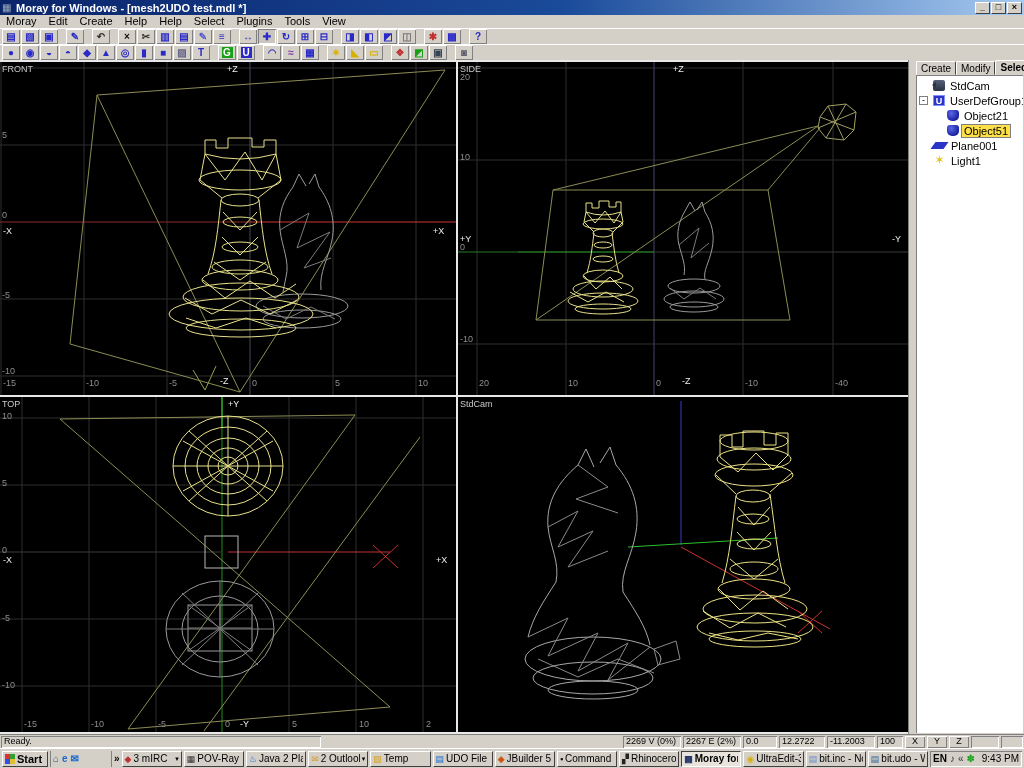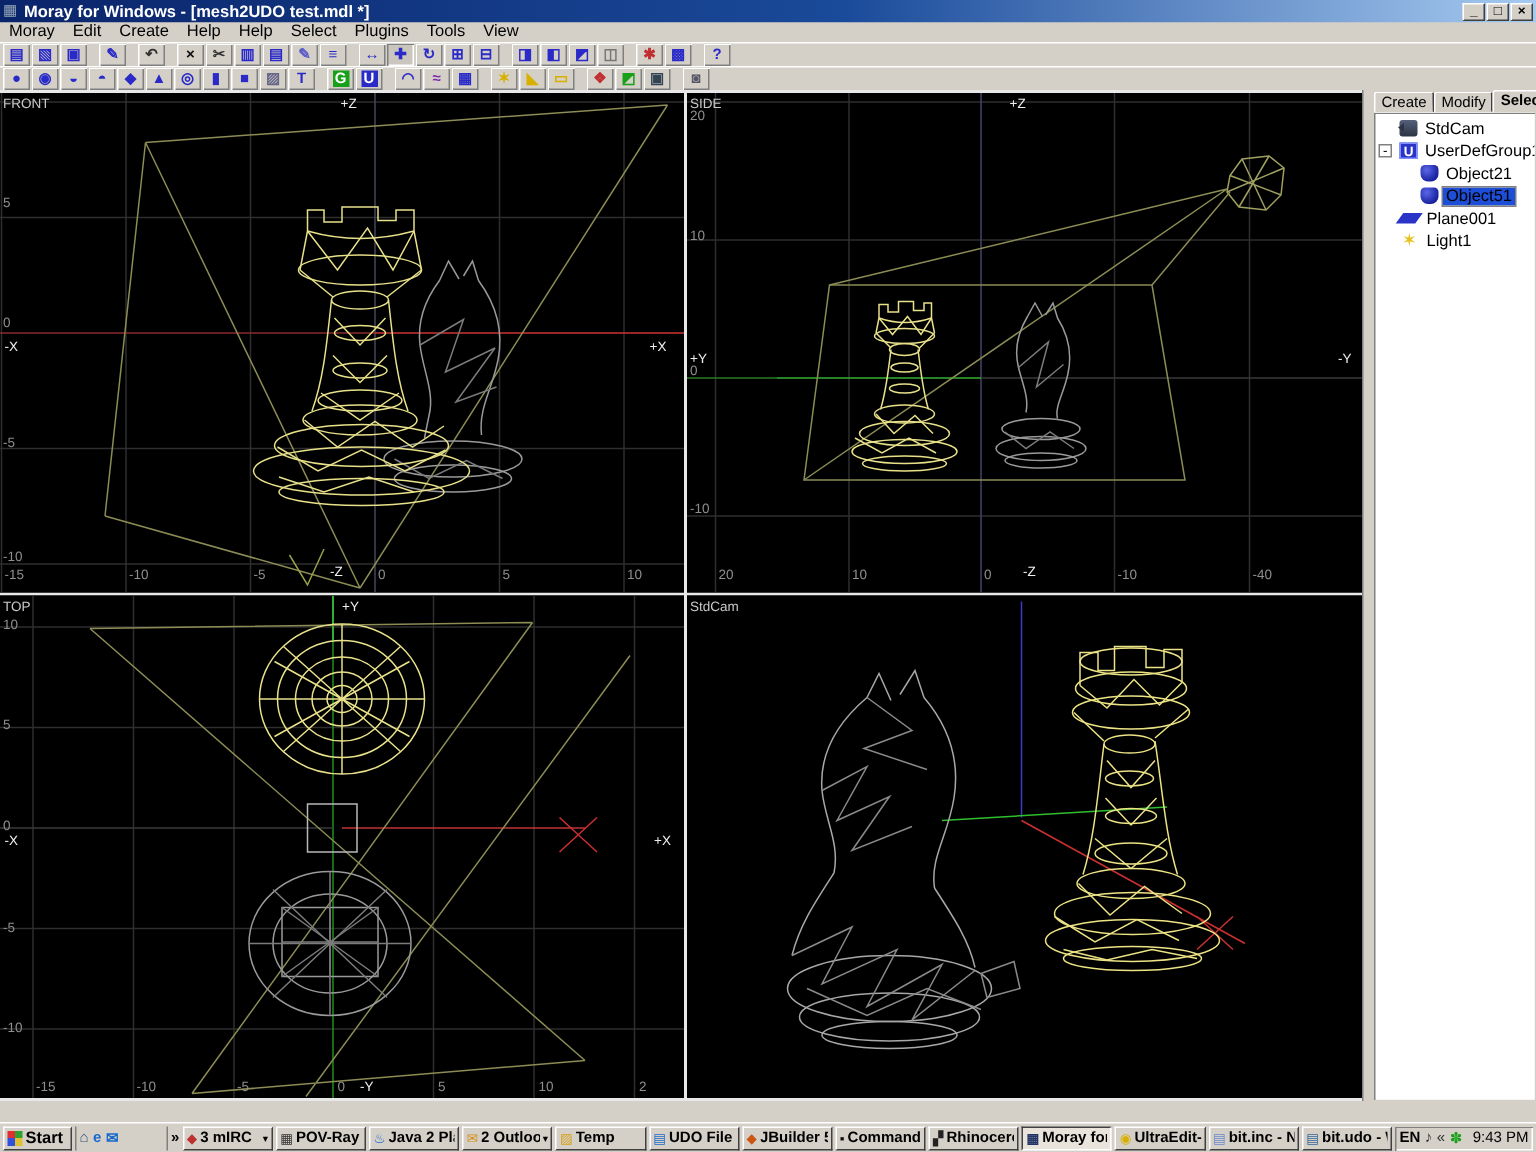--- a/index.html
+++ b/index.html
@@ -64,21 +64,21 @@
   .ticon { width:13px; height:11px; margin-right:3px; flex:none; text-align:center;
     font-size:9px; line-height:11px; position:relative; }
   .ticon[data-icon="camera-icon"] { background:linear-gradient(#55607a,#2c3444); border-radius:2px; width:12px; }
   .ticon[data-icon="camera-icon"]::after { content:""; position:absolute; left:-4px; top:2px;
     border:3px solid transparent; border-right:4px solid #2c3444; }
   .ticon[data-icon="group-icon"] { background:#2a35c8; color:#fff; font-weight:bold; border:1px solid #8090ff; width:12px; }
   .ticon[data-icon="udo-icon"] { background:radial-gradient(circle at 35% 30%,#5a68e8,#1a22a0 70%); border-radius:3px 3px 5px 5px; width:12px; }
   .ticon[data-icon="plane-icon"] { background:#2a35c8; transform:skewX(-35deg) scaleY(0.65); width:13px; }
   .ticon[data-icon="light-icon"] { color:#e8c018; font-size:12px; line-height:10px; }
   .tlabel { white-space:nowrap; padding:0 2px; }
-  .trow[data-selected="true"] .tlabel { background:#1d4ed8; outline:1px solid #808080; }
+  .trow[data-selected="true"] .tlabel { background:#fde047; outline:1px solid #808080; }
 
   
   .statusbar { position:absolute; left:0; top:734px; width:1024px; height:14px; background:#d4d0c8;
     border-top:1px solid #808080; display:flex; align-items:center; gap:2px; padding:0 1px; font-size:9px; }
   .sfield { height:12px; line-height:11px; padding:0 3px;
     box-shadow: inset 1px 1px 0 #808080, inset -1px -1px 0 #fff; white-space:nowrap; overflow:hidden; }
   .sready { width:320px; }
   .sspace { flex:1; box-shadow:none; }
   .sbtn { width:20px; height:12px; line-height:11px; text-align:center; background:#d4d0c8;
     box-shadow: inset 1px 1px 0 #fff, inset -1px -1px 0 #808080; font-size:9px; }
@@ -91,21 +91,21 @@
   .flag { width:10px; height:10px; flex:none;
     background:conic-gradient(#30a030 0 25%, #e0c030 0 50%, #3050e0 0 75%, #e03030 0); }
   .qlaunch { display:flex; align-items:center; gap:3px; width:62px; flex:none; padding:0 2px;
     border-left:1px solid #808080; border-right:1px solid #808080; height:16px; }
   .qicon { font-size:10px; font-weight:bold; }
   .overflow { font-size:10px; font-weight:bold; }
   .task { flex:1 1 60px; min-width:0; max-width:96px; height:16px; background:#d4d0c8; border:1px solid;
     border-color:#fff #404040 #404040 #fff; display:flex; align-items:center; gap:2px; padding:0 2px; font-size:10px; }
   .task[data-active="true"] { border-color:#404040 #fff #fff #404040; background:#e8e4dc; font-weight:bold; }
   .task-ico { font-size:9px; flex:none; }
-  .task-label { white-space:nowrap; overflow:hidden; min-width:0;font-weight:bold; }
+  .task-label { white-space:nowrap; overflow:hidden; min-width:0; }
   .tdrop { display:none; } .tdrop[data-has] { display:block; margin-left:auto; font-size:7px; }
   .tray { width:92px; flex:none; height:16px; box-shadow: inset 1px 1px 0 #808080, inset -1px -1px 0 #fff;
     display:flex; align-items:center; gap:3px; padding:0 3px; font-size:10px; }
   .tray-time { margin-left:auto; font-size:10px; }
 </style>
 </head>
 <body>
 
 <div id="screen">
 
@@ -576,20 +576,35 @@
 
         <div class="trow" data-level="1">
 
           <span class="ticon" data-icon="light-icon">✶</span>
           <span class="tlabel">Light1</span>
         </div>
 
     </div>
   </div>
 
+  <div class="statusbar">
+    <span class="sfield sready">Ready.</span>
+    <span class="sfield sspace"></span>
+    <span class="sfield" style="width:58px">2269 V (0%)</span>
+    <span class="sfield" style="width:58px">2267 E (2%)</span>
+    <span class="sfield" style="width:34px">0.0</span>
+    <span class="sfield" style="width:46px">12.2722</span>
+    <span class="sfield" style="width:48px">-11.2003</span>
+    <span class="sfield" style="width:26px">100</span>
+    <span class="sbtn">X</span>
+    <span class="sbtn">Y</span>
+    <span class="sbtn">Z</span>
+    <span class="sfield" style="width:28px"></span>
+    <span class="sfield" style="width:22px"></span>
+  </div>
 
   <div class="taskbar">
     <button class="startbtn">
       <span class="flag"></span>
       <span>Start</span>
     </button>
     <div class="qlaunch">
       <span class="qicon" style="color: rgb(51, 85, 119);">⌂</span>
         <span class="qicon" style="color: rgb(26, 106, 204);">e</span>
         <span class="qicon" style="color: rgb(26, 106, 204);">✉</span>

